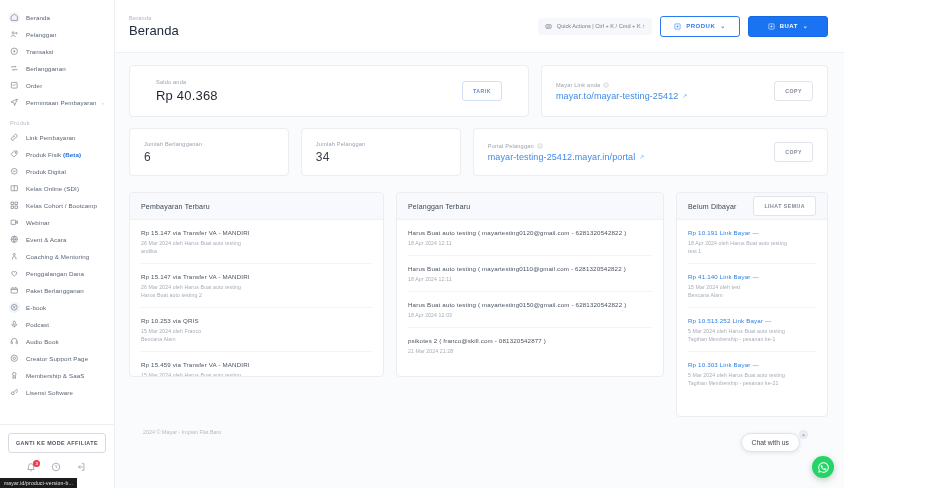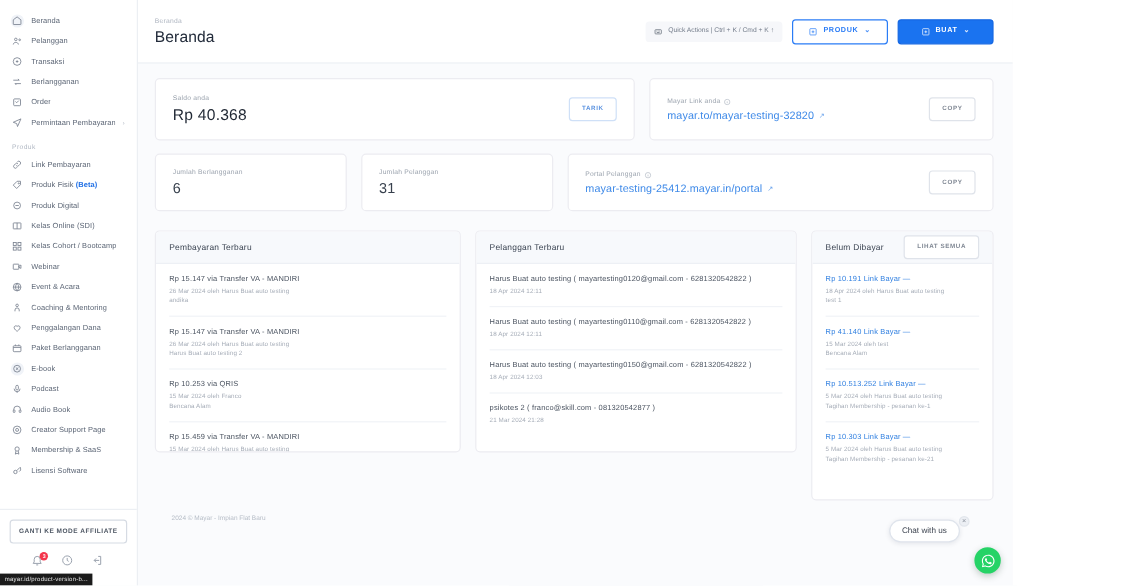--- a/index.html
+++ b/index.html
@@ -92,21 +92,21 @@
   .chev { font-size: 6px; line-height: 1; opacity: .85; }
 
   .content { padding: 12px 16px 0 14px; }
 
   
   .row { display: flex; gap: 12px; }
   .card {
     background: #fff; border: 1px solid #ececf1; border-radius: 4px;
     display: flex; align-items: center; justify-content: space-between;
   }
-  .c-saldo { flex: 0 0 400px; height: 52px; padding: 0 14px; }
+  .c-saldo { flex: 0 0 400px; height: 52px; padding: 0 26px; }
   .c-link  { flex: 1 1 auto; height: 52px; padding: 0 14px; }
   .c-small { flex: 1 1 0; height: 48px; padding: 0 14px; }
   .c-portal{ flex: 1 1 auto; height: 48px; padding: 0 14px; justify-content: space-between; }
   .row2 { margin-top: 11px; }
 
   .k-label { font-size: 5.6px; color: #9ba3ae; letter-spacing: .2px; margin-bottom: 3px; display:flex; align-items:center; gap:3px;}
   .k-value { font-size: 13px; color: #1f2733; font-weight: 400; letter-spacing: .2px; }
   .k-value-sm { font-size: 12px; color: #37404d; }
   .k-link { font-size: 9px; color: #3f8ae8; letter-spacing: .1px; display:flex; align-items:center; gap:4px;}
   .k-link .ext { font-size: 6px; color:#6aa3ec; }
@@ -454,39 +454,39 @@
             <div class="k-label">
               <span>Mayar Link anda</span>
               <span class="info-i">
                   <svg viewBox="0 0 24 24" fill="none" stroke="currentColor" stroke-width="2.5">
                     <circle cx="12" cy="12" r="9"></circle>
                     <path d="M12 10v6M12 7h.01"></path>
                   </svg>
                 </span>
             </div>
             <div class="k-link">
-              <span>mayar.to/mayar-testing-32820</span>
+              <span>mayar.to/mayar-testing-25412</span>
               <span class="ext">↗</span>
             </div>
           </div>
           <button class="btn-ghost-gray">COPY</button>
         </div>
       </div>
 
       <div class="row row2">
         <div class="card c-small">
           <div>
             <div class="k-label">Jumlah Berlangganan</div>
             <div class="k-value k-value-sm">6</div>
           </div>
         </div>
         <div class="card c-small">
           <div>
             <div class="k-label">Jumlah Pelanggan</div>
-            <div class="k-value k-value-sm">31</div>
+            <div class="k-value k-value-sm">34</div>
           </div>
         </div>
         <div class="card c-portal">
           <div>
             <div class="k-label">
               <span>Portal Pelanggan</span>
               <span class="info-i">
                   <svg viewBox="0 0 24 24" fill="none" stroke="currentColor" stroke-width="2.5">
                     <circle cx="12" cy="12" r="9"></circle>
                     <path d="M12 10v6M12 7h.01"></path>

